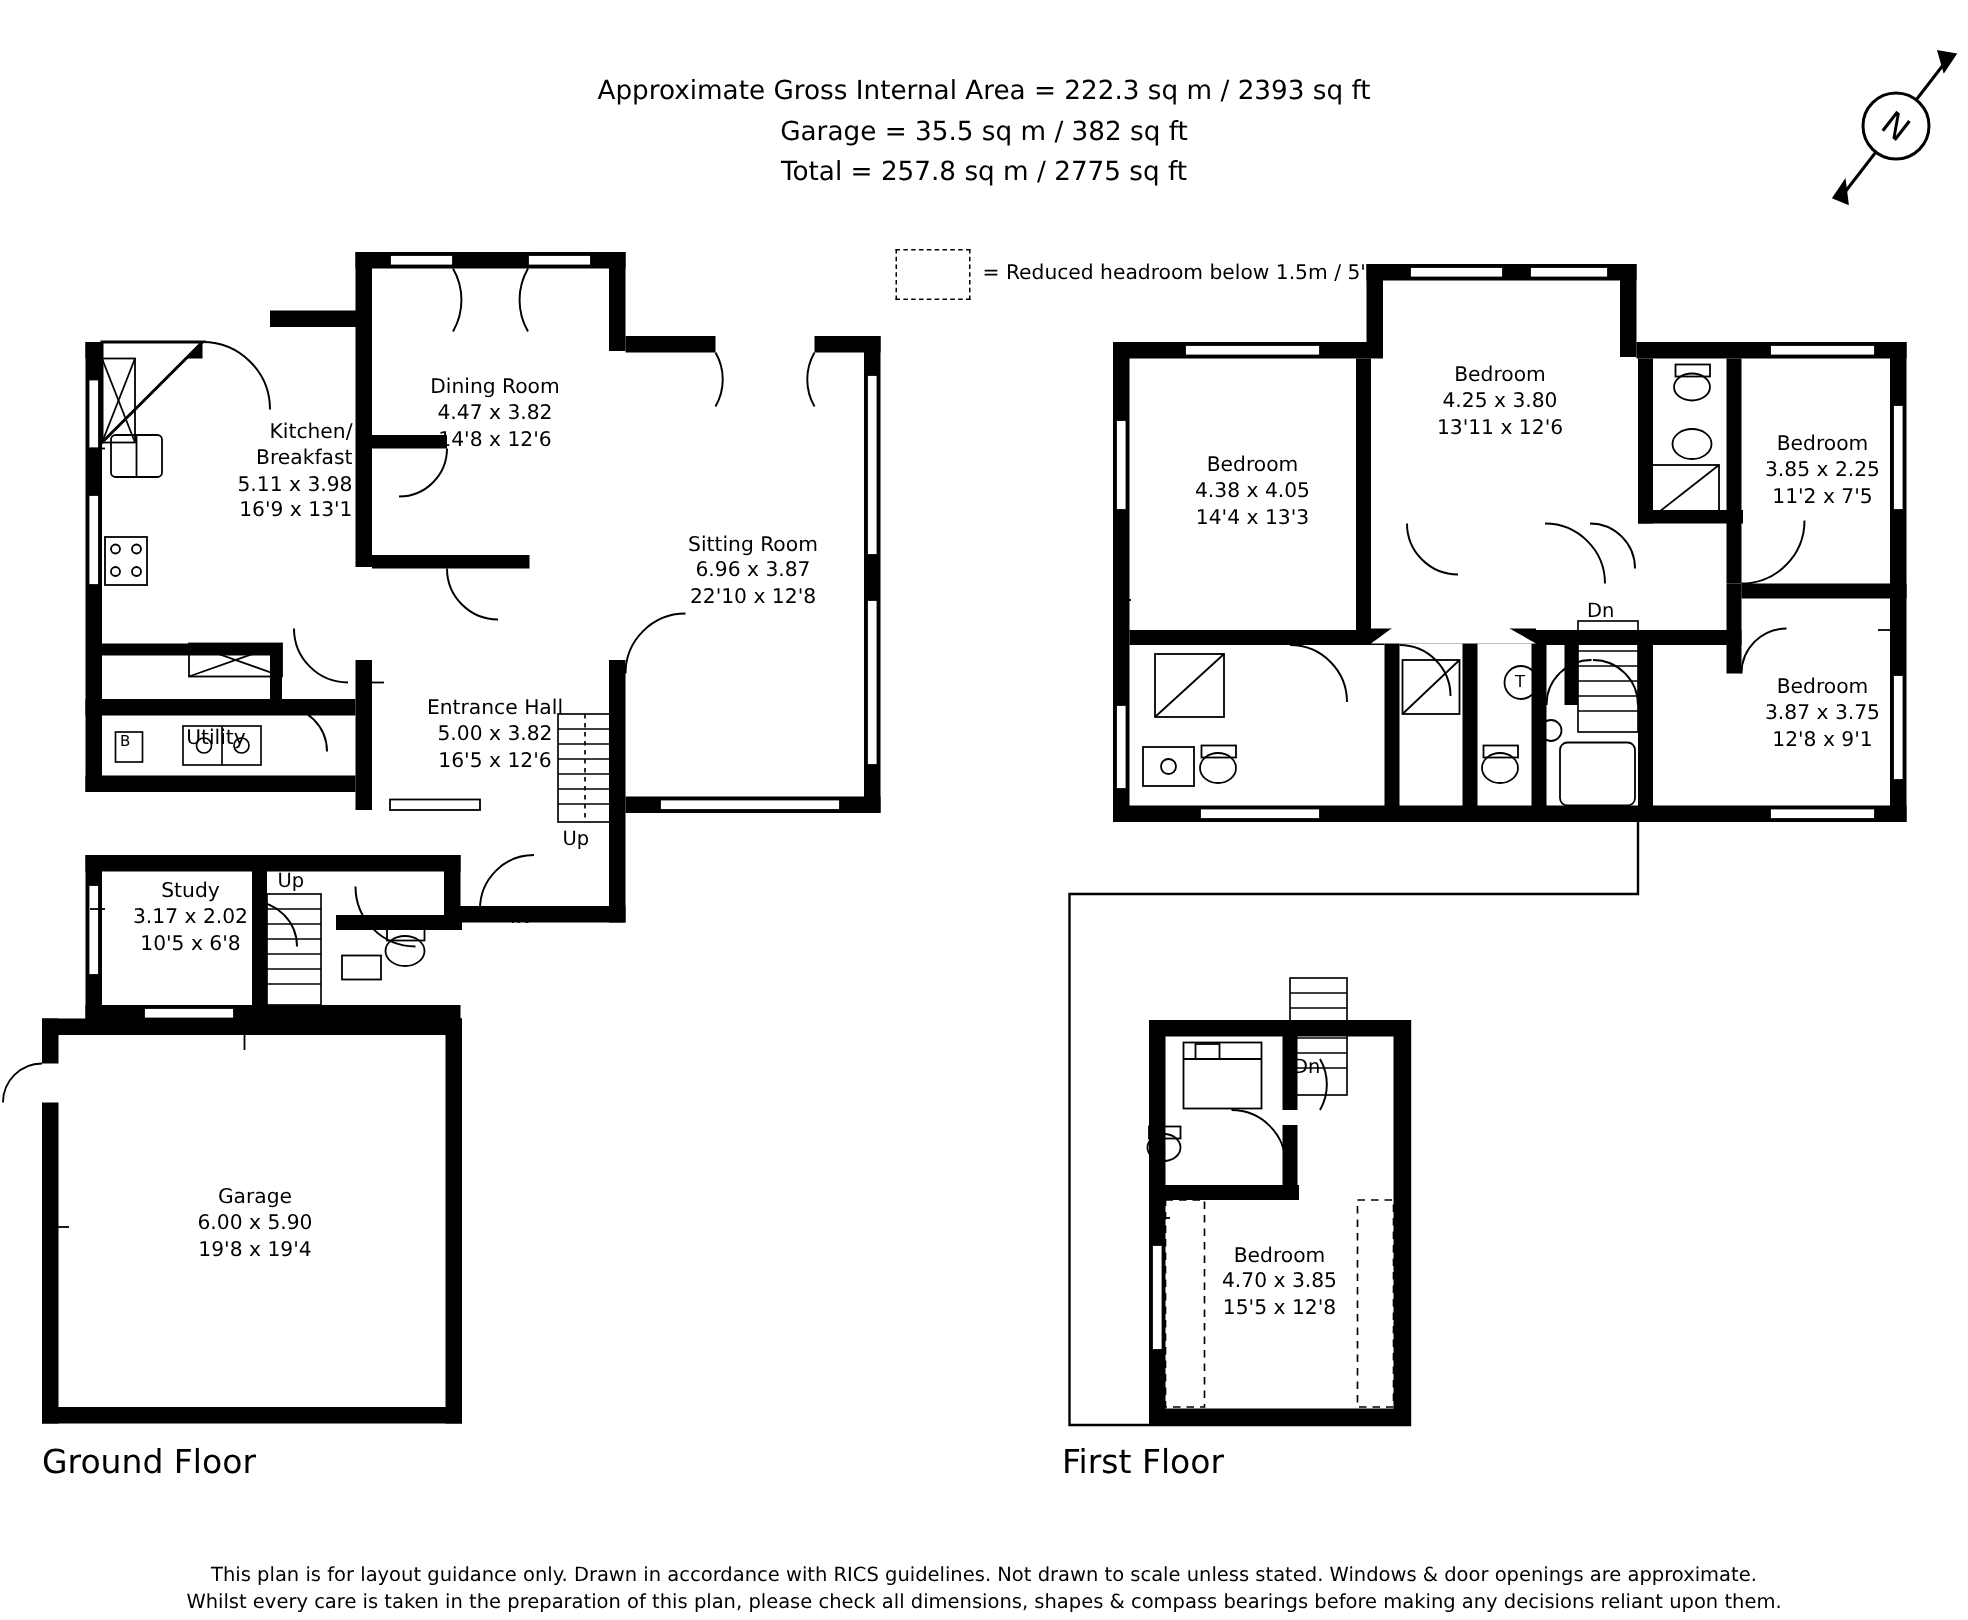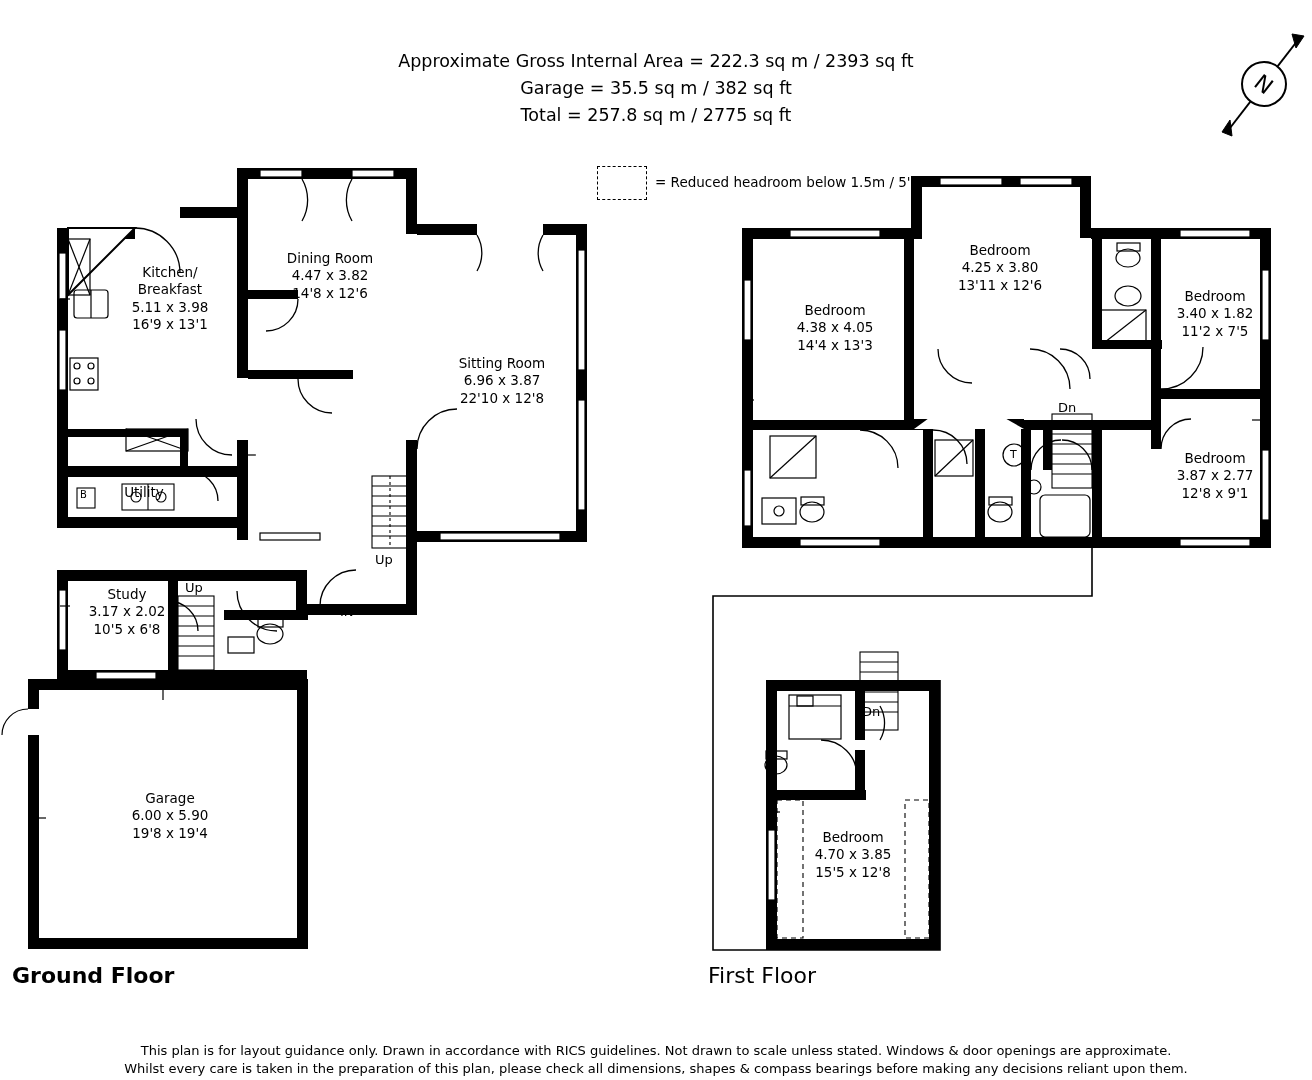--- a/index.html
+++ b/index.html
@@ -36,21 +36,21 @@
     position:absolute; left:597px; top:166px; width:50px; height:34px;
     border:1px dashed #000;
   }
   .legend-text {
     position:absolute; left:655px; top:174px;
     font-size:13.5px; white-space:nowrap;
   }
 
   
   .floor-caption { position:absolute; font-size:22px; }
-  #cap-ground { left:12px; top:963px;font-weight:bold; }
+  #cap-ground { left:28px; top:963px; }
   #cap-first  { left:708px; top:963px; }
 
   
   .footer-line { position:absolute; left:0; width:1312px; text-align:center; }
   .f1 { top:1018px; font-size:15.5px; letter-spacing:.6px; }
   .f2 { top:1043px; font-size:13px; }
   .f3 { top:1061px; font-size:13px; }
   .room-label {
     position:absolute; text-align:center; font-size:13.5px; line-height:1.28;
     white-space:nowrap;
@@ -222,33 +222,38 @@
       <line x1="60" y1="606" x2="70" y2="606"></line>
     </g>
   </svg>
 
   <div class="room-label" style="left:265px; top:250px; width:130px;">
     <span class="n">Dining Room</span>
     <span class="n">4.47 x 3.82</span>
     <span class="n">14'8 x 12'6</span>
   </div>
 
-  <div class="room-label" style="left:105px; top:264px; width:130px;">
+  <div class="room-label" style="left:105px; top:280px; width:130px;text-align:right;">
     <span class="n">Kitchen/</span>
     <span class="n">Breakfast</span>
     <span class="n">5.11 x 3.98</span>
     <span class="n">16'9 x 13'1</span>
   </div>
 
   <div class="room-label" style="left:437px; top:355px; width:130px;">
     <span class="n">Sitting Room</span>
     <span class="n">6.96 x 3.87</span>
     <span class="n">22'10 x 12'8</span>
   </div>
 
+  <div class="room-label" style="left:255px; top:464px; width:150px;">
+    <span class="n">Entrance Hall</span>
+    <span class="n">5.00 x 3.82</span>
+    <span class="n">16'5 x 12'6</span>
+  </div>
 
   <div class="room-label" style="left:104px; top:484px; width:80px;">
     <span class="n">Utility</span>
   </div>
 
   <div class="room-label" style="left:72px; top:586px; width:110px;">
     <span class="n">Study</span>
     <span class="n">3.17 x 2.02</span>
     <span class="n">10'5 x 6'8</span>
   </div>
@@ -409,33 +414,33 @@
   </svg>
 
   <div class="room-label" style="left:935px; top:242px; width:130px;">
     <span class="n">Bedroom</span>
     <span class="n">4.25 x 3.80</span>
     <span class="n">13'11 x 12'6</span>
   </div>
 
   <div class="room-label" style="left:1160px; top:288px; width:110px;">
     <span class="n">Bedroom</span>
-    <span class="n">3.40 x 1.82</span>
+    <span class="n">3.85 x 2.25</span>
     <span class="n">11'2 x 7'5</span>
   </div>
 
   <div class="room-label" style="left:770px; top:302px; width:130px;">
     <span class="n">Bedroom</span>
     <span class="n">4.38 x 4.05</span>
     <span class="n">14'4 x 13'3</span>
   </div>
 
   <div class="room-label" style="left:1155px; top:450px; width:120px;">
     <span class="n">Bedroom</span>
-    <span class="n">3.87 x 2.77</span>
+    <span class="n">3.87 x 3.75</span>
     <span class="n">12'8 x 9'1</span>
   </div>
 
   <div class="room-label" style="left:793px; top:829px; width:120px;">
     <span class="n">Bedroom</span>
     <span class="n">4.70 x 3.85</span>
     <span class="n">15'5 x 12'8</span>
   </div>
 
   <div class="small-label" style="left:1058px; top:400px;">Dn</div>

